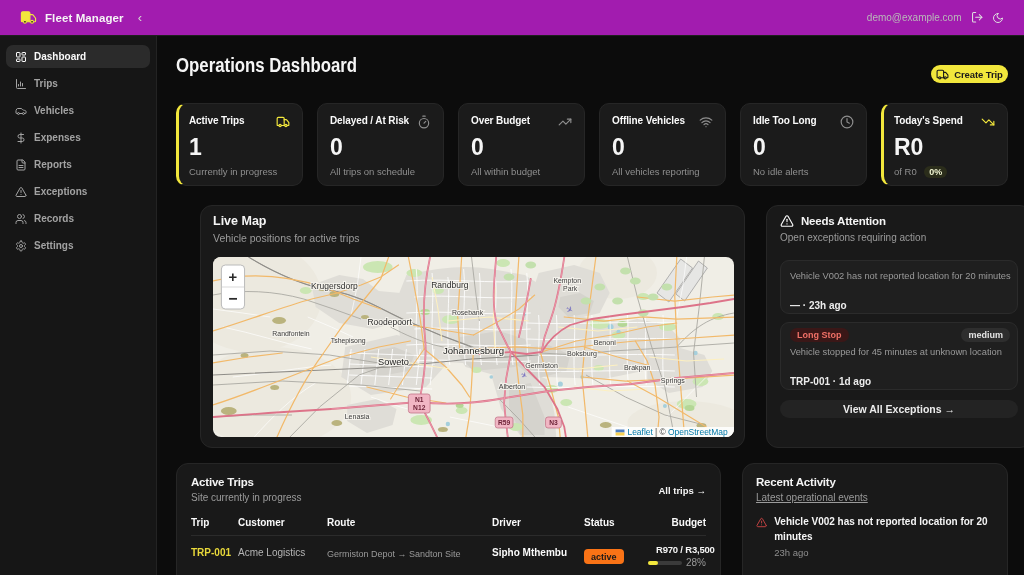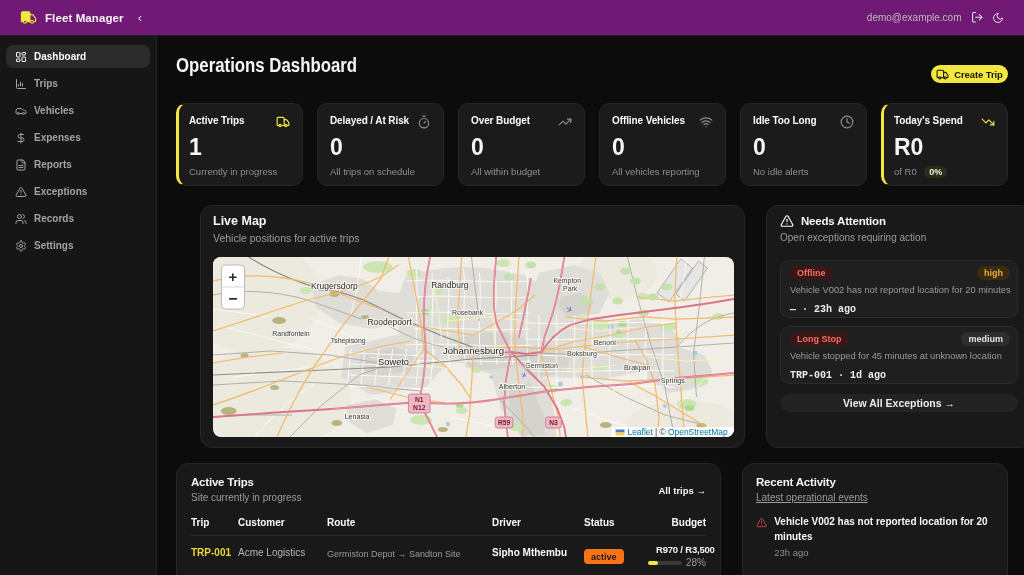--- a/index.html
+++ b/index.html
@@ -1,19 +1,19 @@
 <!DOCTYPE html>
 <html><head>
 <meta charset="utf-8">
 <style>
 * { margin:0; padding:0; box-sizing:border-box; }
 html,body { width:1024px; height:575px; overflow:hidden; background:#0c0c0c;
   font-family:"Liberation Sans", sans-serif; color:#f5f5f5; }
 .topbar { position:absolute; left:0; top:0; width:1024px; height:36px;
-  background:#701a75; border-bottom:1px solid #1f1f1f; display:flex; align-items:center; z-index:5; }
+  background:#a21caf; border-bottom:1px solid #1f1f1f; display:flex; align-items:center; z-index:5; }
 .brand { display:flex; align-items:center; gap:8px; padding-left:20px; }
 .brand b { font-size:11.5px; letter-spacing:.1px; }
 .collapse { color:#d4d4d4; font-size:13px; margin-left:14px; }
 .topright { margin-left:auto; display:flex; align-items:center; gap:9px; padding-right:20px; }
 .topright .email { color:#b9b9b9; font-size:10px;padding-left:27px; }
 .sidebar { position:absolute; left:0; top:36px; width:157px; height:539px;
   background:#161616; border-right:1px solid #232323; padding:9px 6px; }
 .nav { display:flex; flex-direction:column; gap:4px; }
 .nav a { display:flex; align-items:center; gap:7px; height:23px; padding:0 9px;
   border-radius:7px; color:#a3a3a3; font-size:10px; font-weight:bold; text-decoration:none; }
@@ -47,21 +47,21 @@
 .attn .hd { display:flex; align-items:center; gap:7px; font-size:11.5px; font-weight:bold; line-height:14px; letter-spacing:-0.2px; }
 .attn .sub { font-size:10px; color:#9b9b9b; margin-top:4px; line-height:12px; }
 .exc { background:#1f1f1f; border:1px solid #2b2b2b; border-radius:9px; padding:5px 7px 2px 9px; margin-top:16px; }
 .exc + .exc { margin-top:8px; }
 .exc .r1 { display:flex; align-items:center; }
 .pill { font-size:9px; font-weight:bold; border-radius:7px; padding:2.5px 7px; line-height:9px; }
 .pill.red { background:#3a1717; color:#f07167; }
 .pill.amber { background:#3a2c10; color:#e7a93c; margin-left:auto; }
 .pill.gray { background:#2e2e2e; color:#e4e4e4; margin-left:auto; }
 .exc .d1 { font-size:9.3px; color:#9a9a9a; margin-top:4px; line-height:12px; white-space:nowrap; }
-.exc .d2 { font-size:10px; font-weight:bold; color:#ececec; margin-top:8px; line-height:11px;font-family:Liberation Mono, monospace; }
+.exc .d2 { font-size:10px; font-weight:bold; color:#ececec; margin-top:18px; line-height:11px; }
 .viewall { background:#232323; border-radius:9px; height:18px; display:flex; align-items:center;
   justify-content:center; font-size:10.5px; font-weight:bold; margin-top:10px; color:#ececec; }
 .row3 { display:flex; gap:21px; margin-top:15px; }
 .trips { width:545px; height:140px; padding:11px 14px; }
 .trips .hd { display:flex; }
 .trips .t { font-size:11.5px; font-weight:bold; line-height:14px; letter-spacing:-0.2px; }
 .trips .sub { font-size:10px; color:#9b9b9b; margin-top:3px; line-height:12px; }
 .alltrips { margin-left:auto; font-size:9.5px; font-weight:bold; margin-top:10px; }
 table.tt { width:100%; border-collapse:collapse; margin-top:9px; table-layout:fixed; }
 table.tt th { text-align:left; font-size:10px; color:#fafafa; padding:4px 0 7px 0;
@@ -522,24 +522,20 @@
         </div>
     </div>
     <div class="panel attn">
       <div class="hd"><svg width="14" height="14" viewBox="0 0 24 24" fill="none" stroke="#fafafa" stroke-width="2" stroke-linecap="round" stroke-linejoin="round">
             <path d="m21.73 18-8-14a2 2 0 0 0-3.48 0l-8 14A2 2 0 0 0 4 21h16a2 2 0 0 0 1.73-3Z"></path>
             <line x1="12" y1="9" x2="12" y2="13"></line>
             <line x1="12" y1="17" x2="12.01" y2="17"></line>
           </svg>Needs Attention</div>
       <div class="sub">Open exceptions requiring action</div>
       <div class="exc">
-        <div class="r1">
-            <span class="pill red">Offline</span>
-            <span class="pill amber">high</span>
-          </div>
         <div class="d1">Vehicle V002 has not reported location for 20 minutes</div>
         <div class="d2">— · 23h ago</div>
       </div>
       <div class="exc">
         <div class="r1">
             <span class="pill red">Long Stop</span>
             <span class="pill gray">medium</span>
           </div>
         <div class="d1">Vehicle stopped for 45 minutes at unknown location</div>
         <div class="d2">TRP-001 · 1d ago</div>

